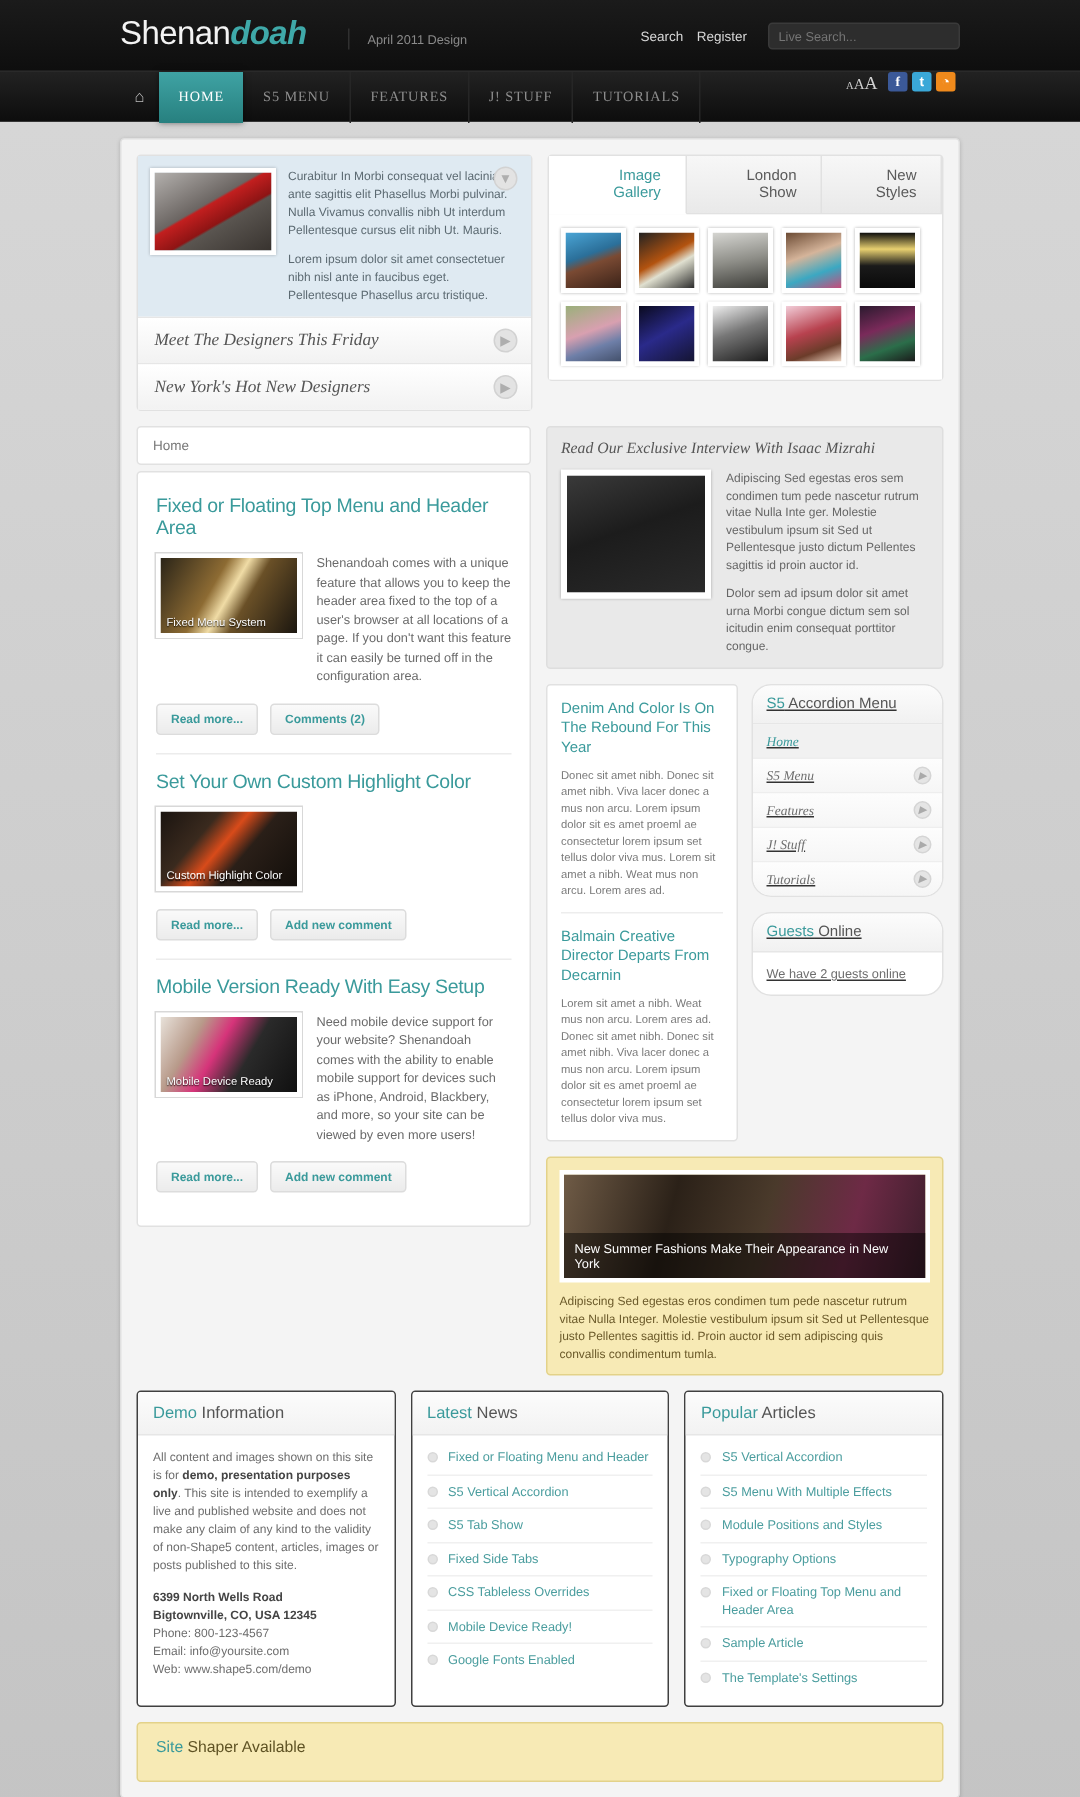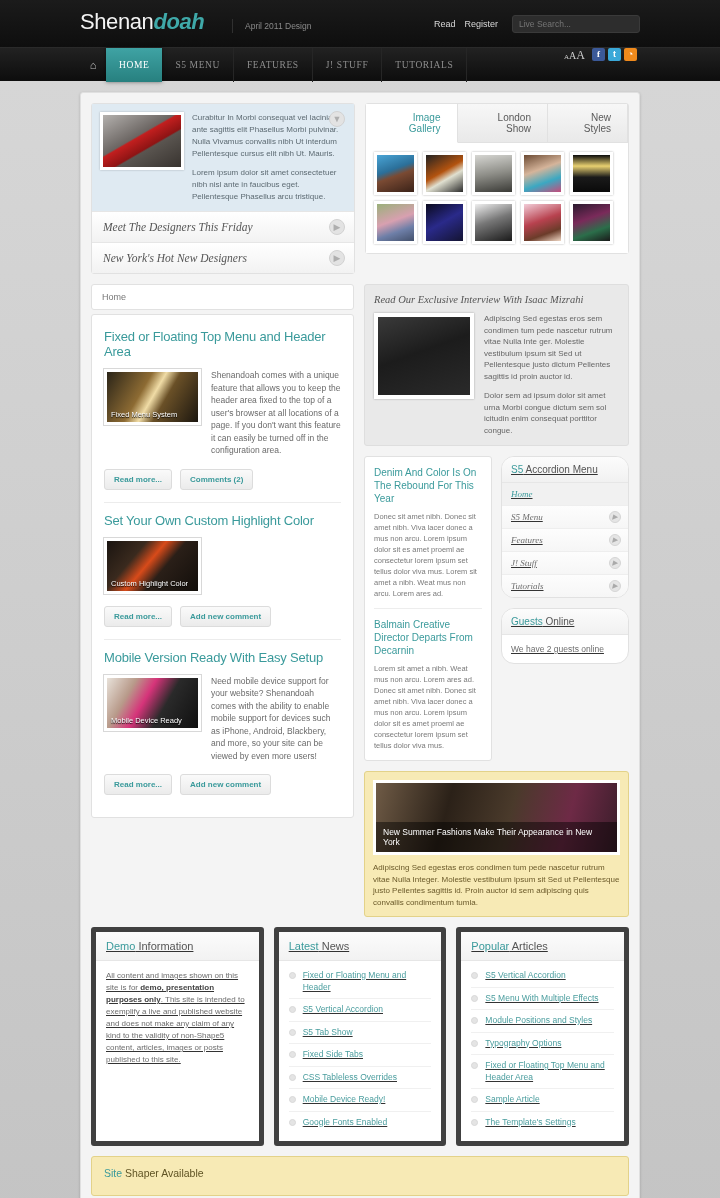--- a/index.html
+++ b/index.html
@@ -144,21 +144,21 @@
 
   .promo{ margin-top:10px; background:#f7eab5; border:1px solid #e3d289; border-radius:3px; padding:8px;}
   .promo .pic{ height:75px; border:3px solid #fff; position:relative; overflow:hidden;
      background:linear-gradient(105deg,#6f5b46,#2b2118 30%,#4a3a2b 55%,#6e2a46 78%,#3a1d2a);}
   .promo .pic .cap{ position:absolute; left:0; right:0; bottom:0; background:rgba(0,0,0,.45);
      color:#fff; font-size:8.5px; padding:5px 7px;}
   .promo p{ font-size:8px; line-height:11.5px; color:#6b5a2a; margin-top:7px;}
 
   
   .bot3{ display:flex; gap:10px; margin-top:10px;}
-  .bm{ width:180px; background:#fff; border:5px solid #404040; border-radius:3px; overflow:hidden;text-decoration:underline;}
+  .bm{ width:180px; background:#fff; border:1px solid #404040; border-radius:3px; overflow:hidden;}
   .bm h4{ padding:8px 10px; font-size:11px; font-weight:normal; color:#555;
       background:linear-gradient(#fcfcfc,#f2f2f2); border-bottom:1px solid #e6e6e6;}
   .bm h4 b{ color:#3a9a9b; font-weight:normal;}
   .bm .inner{ padding:9px 10px 12px;}
   .bm p{ font-size:8px; line-height:12px; color:#6d6d6d;}
   .bm p b{ color:#444;}
   .addr{ margin-top:9px; font-size:8px; line-height:12px; color:#6d6d6d;}
   .addr .s{ font-weight:bold; color:#444;}
   .li{ display:flex; align-items:flex-start; gap:7px; padding:5px 0; border-bottom:1px solid #f0f0f0;
        font-size:8.5px; color:#4a9d9e; line-height:11.5px;}
@@ -176,21 +176,21 @@
 
 <div class="page">
 
   <div class="topbar">
     <div class="wrap">
       <div class="logo">
         <span class="a">Shenan</span><span class="b">doah</span>
       </div>
       <div class="tagline">April 2011 Design</div>
       <div class="hdr-right">
-        <a href="#">Read</a>
+        <a href="#">Search</a>
         <a href="#">Register</a>
         <input class="searchbox" placeholder="Live Search..." style="">
       </div>
     </div>
   </div>
 
   <div class="navbar">
     <div class="wrap">
       <div class="nav">
         <div class="home-icon">⌂</div>
@@ -351,20 +351,27 @@
             <p>Adipiscing Sed egestas eros condimen tum pede nascetur rutrum vitae Nulla Integer. Molestie vestibulum ipsum sit Sed ut Pellentesque justo Pellentes sagittis id. Proin auctor id sem adipiscing quis convallis condimentum tumla.</p>
           </div>
         </div>
       </div>
 
       <div class="bot3">
         <div class="bm">
           <h4><b>Demo</b><span> Information</span></h4>
           <div class="inner">
             <p><span>All content and images shown on this site is for </span><b>demo, presentation purposes only</b><span>. This site is intended to exemplify a live and published website and does not make any claim of any kind to the validity of non-Shape5 content, articles, images or posts published to this site.</span></p>
+            <div class="addr">
+              <div class="s">6399 North Wells Road</div>
+              <div class="s">Bigtownville, CO, USA 12345</div>
+              <div>Phone: 800-123-4567</div>
+              <div>Email: info@yoursite.com</div>
+              <div>Web: www.shape5.com/demo</div>
+            </div>
           </div>
         </div>
 
         <div class="bm">
           <h4><b>Latest</b><span> News</span></h4>
           <div class="inner" style="padding:4px 10px 8px">
             <div class="li">
                 <span class="dot"></span>
                 <span>Fixed or Floating Menu and Header</span>
               </div>

